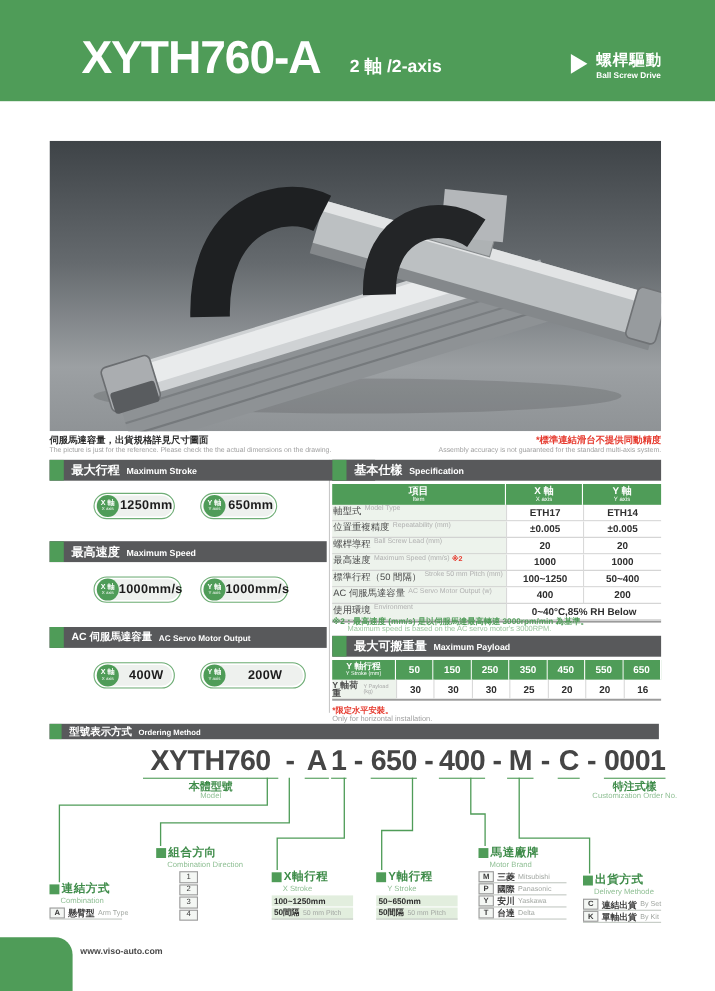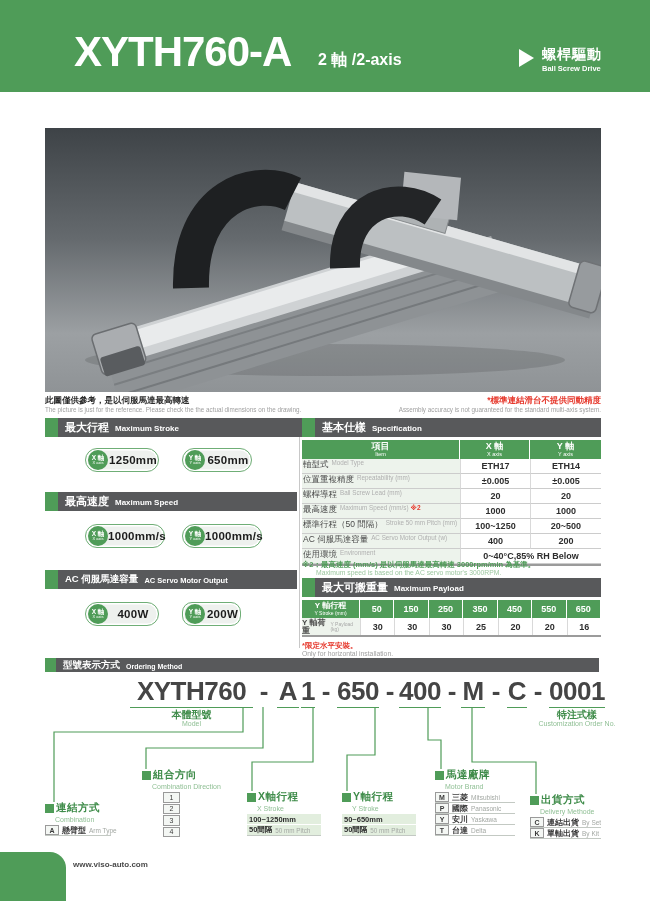--- a/index.html
+++ b/index.html
@@ -151,21 +151,21 @@
         <rect x="330" y="86" width="66" height="20" fill="#aeb2b4" stroke="#85898b" stroke-width="1"></rect>
         <polygon points="340,58 396,48 404,90 348,100" fill="#b4b7ba"></polygon>
         <rect x="534" y="94" width="28" height="48" rx="5" fill="#979b9e" stroke="#6f7275" stroke-width="1.5"></rect>
       </g>
 
       <path d="M 146,160 C 144,66 212,48 248,66" stroke="#1e2022" stroke-width="36" fill="none"></path>
       <path d="M 300,140 C 298,76 352,60 388,84" stroke="#232527" stroke-width="30" fill="none"></path>
     </svg>
   </div>
 
-  <div class="abs cap-cn">此圖僅供參考，是以伺服馬達最高轉速</div>
+  <div class="abs cap-cn">伺服馬達容量，出貨規格詳見尺寸圖面</div>
   <div class="abs cap-en">The picture is just for the reference. Please check the the actual dimensions on the drawing.</div>
   <div class="abs note-red">*標準連結滑台不提供同動精度</div>
   <div class="abs note-red-en">Assembly accuracy is not guaranteed for the standard multi-axis system.</div>
 
   <div class="abs vdivider"></div>
 
   <div class="abs sbar" style="left:45px;top:418px;width:296px;">
     <span class="sq"></span>
     <span class="cn">最大行程</span>
     <span class="en">Maximum Stroke</span>
@@ -210,21 +210,21 @@
     <span class="cn">AC 伺服馬達容量</span>
     <span class="en">AC Servo Motor Output</span>
   </div>
   <div class="abs pill" style="left:85px;top:602px;width:74px;">
     <span class="pc">
         <span class="a1">X 軸</span>
         <span class="a2">X axis</span>
       </span>
     <span class="pv">400W</span>
   </div>
-  <div class="abs pill" style="left:182px;top:602px;width:59px;border-radius:10px;">
+  <div class="abs pill" style="left:182px;top:602px;width:96px;">
     <span class="pc">
         <span class="a1">Y 軸</span>
         <span class="a2">Y axis</span>
       </span>
     <span class="pv">200W</span>
   </div>
 
   <div class="abs sbar" style="left:302px;top:418px;width:299px;">
     <span class="sq"></span>
     <span class="cn">基本仕樣</span>
@@ -268,21 +268,21 @@
         <span class="le">Maximum Speed (mm/s)</span>
         <span class="mark">※2</span>
       </div>
       <div class="sg-val">1000</div>
       <div class="sg-val">1000</div>
       <div class="sg-lbl">
         <span class="lc">標準行程（50 間隔）</span>
         <span class="le">Stroke 50 mm Pitch (mm)</span>
       </div>
       <div class="sg-val">100~1250</div>
-      <div class="sg-val">20~500</div>
+      <div class="sg-val">50~400</div>
       <div class="sg-lbl">
         <span class="lc">AC 伺服馬達容量</span>
         <span class="le">AC Servo Motor Output (w)</span>
       </div>
       <div class="sg-val">400</div>
       <div class="sg-val">200</div>
       <div class="sg-lbl">
         <span class="lc">使用環境</span>
         <span class="le">Environment</span>
       </div>

